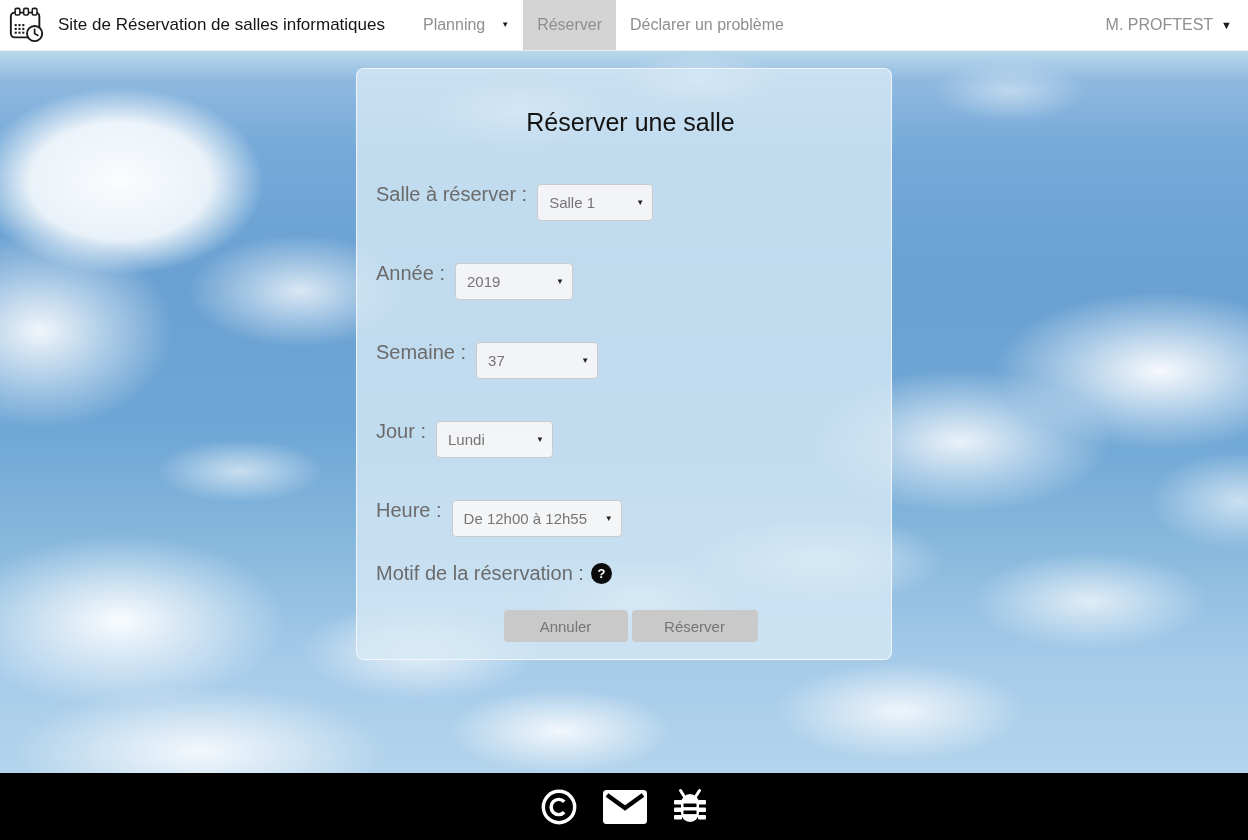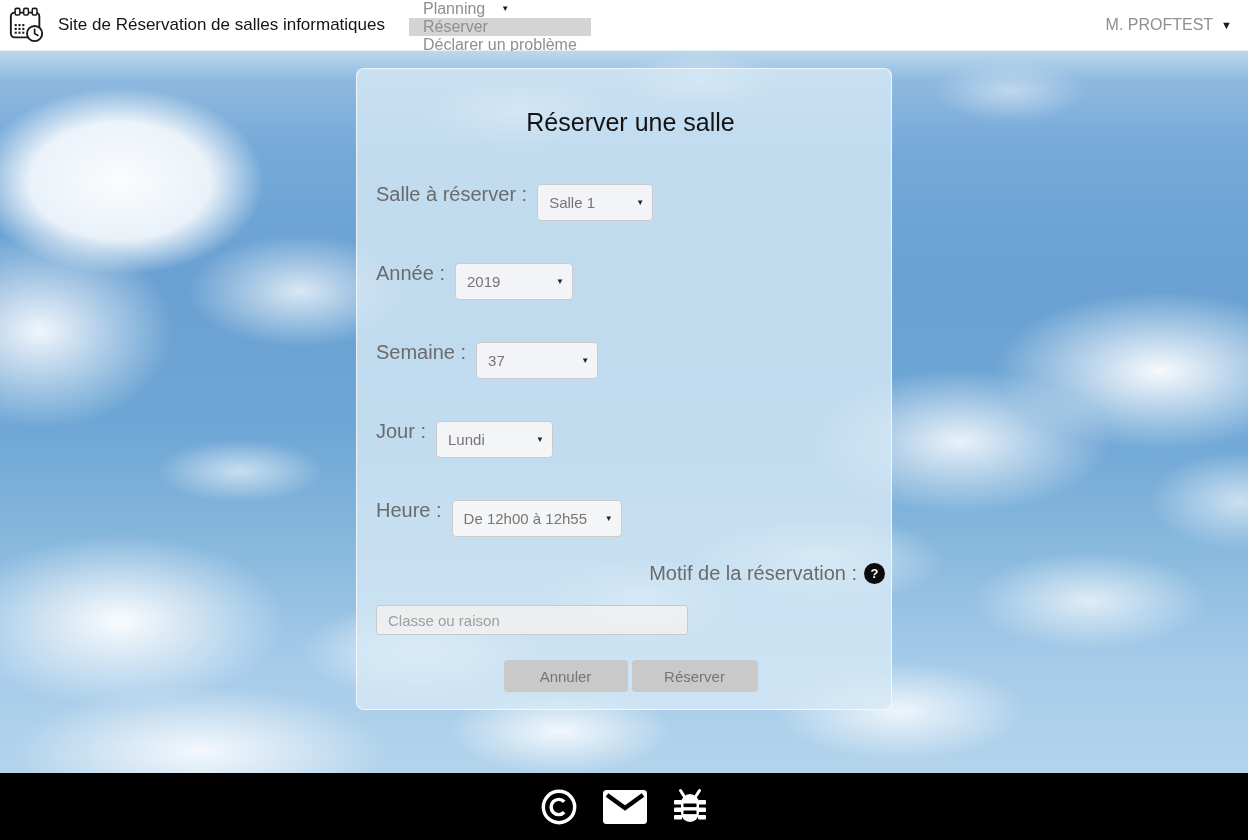--- a/index.html
+++ b/index.html
@@ -7,21 +7,21 @@
   body { font-family:"Liberation Sans","DejaVu Sans",sans-serif; background:#fff; }
 
   
   .navbar {
     height:51px; background:#ffffff; display:flex; align-items:stretch;
     border-bottom:1px solid #e9edf0;
   }
   .brand { display:flex; align-items:center; padding-left:8px; }
   .brand-logo { width:38px; height:38px; display:block; }
   .brand-title { margin-left:12px; font-size:17px; color:#151515; white-space:nowrap; }
-  .nav-items { display:flex; margin-left:24px;flex-direction:column; }
+  .nav-items { display:flex; margin-left:24px; }
   .nav-item {
     display:flex; align-items:center; padding:0 14px; font-size:16px;
     color:#8f8f8f; cursor:pointer; white-space:nowrap;
   }
   .nav-item.active { background:#d4d4d4; padding:0 14px; }
   .nav-caret { font-size:8px; color:#1a1a1a; margin-left:16px; line-height:1; }
   .user-menu {
     margin-left:auto; display:flex; align-items:center; padding-right:16px;
     font-size:16px; color:#8f8f8f; cursor:pointer;justify-content:flex-end;
   }
@@ -80,21 +80,21 @@
   .sel-caret {
     position:absolute; right:9px; top:50%; transform:translateY(-50%);
     font-size:8px; color:#222; pointer-events:none; line-height:1;
   }
   .w-salle { width:116px; }
   .w-annee { width:118px; }
   .w-semaine { width:122px; }
   .w-jour { width:117px; }
   .w-heure { width:170px; }
 
-  .motif-label-line { display:flex; align-items:center; margin-bottom:20px;justify-content:flex-end; }
+  .motif-label-line { display:flex; align-items:center; margin-bottom:0; }
   .help-icon {
     width:21px; height:21px; border-radius:50%; background:#0b0b0b; color:#fff;
     font-size:13px; font-weight:bold; display:flex; align-items:center;
     justify-content:center; margin-left:7px; cursor:pointer; line-height:1;
   }
   .motif-input {
     width:312px; height:30px; padding:0 11px;
     background:rgba(240,240,240,0.9);
     border:1px solid #c9c9c9; border-radius:3px;
     font-size:15px; color:#444;
@@ -216,21 +216,20 @@
         </select>
         <span class="sel-caret">▼</span>
       </span>
     </div>
 
     <div class="motif-block">
       <div class="motif-label-line">
         <span class="field-label" style="margin-right:0;">Motif de la réservation :</span>
         <span class="help-icon">?</span>
       </div>
-      <input class="motif-input" type="text" placeholder="Classe ou raison" style="">
     </div>
 
     <div class="button-row">
       <button class="btn btn-cancel">Annuler</button>
       <button class="btn btn-submit">Réserver</button>
     </div>
   </section>
 </main>
 
 <footer class="footer">

